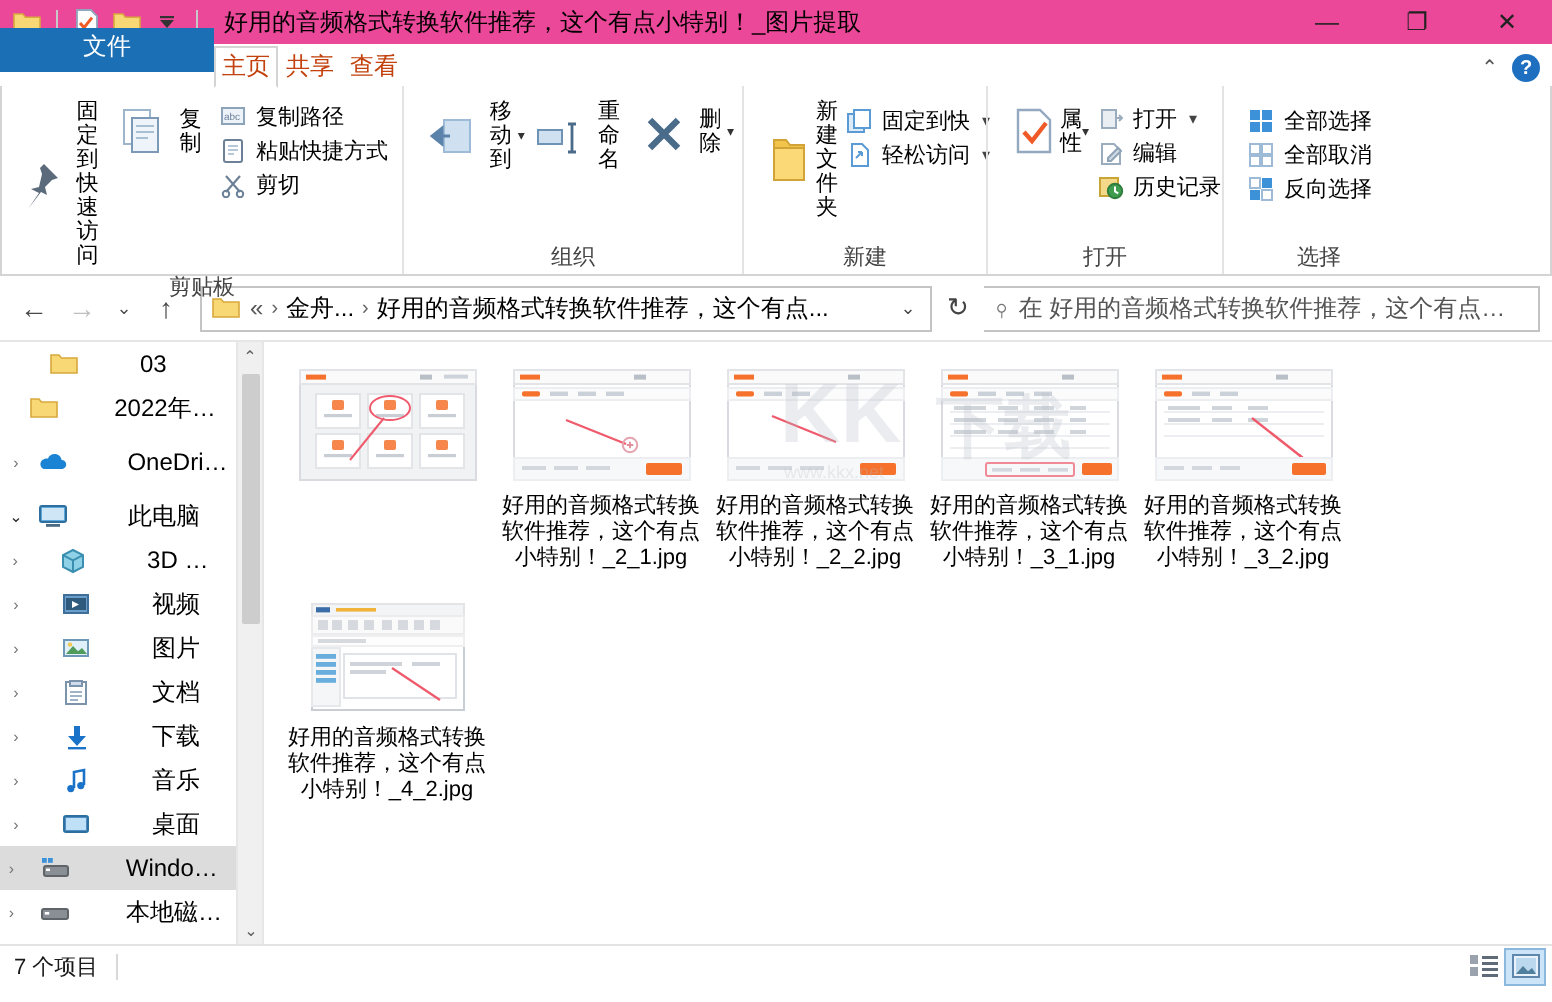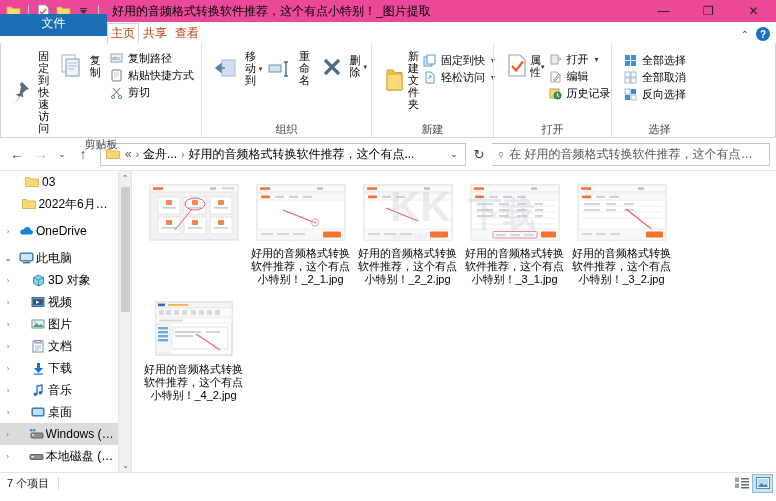--- a/index.html
+++ b/index.html
@@ -92,21 +92,21 @@
     border-right:1px solid #e6e6e6;
   }
   .nav-item{
     height:22px; display:flex; align-items:center; font-size:12px; color:#000;
     padding-right:4px; white-space:nowrap;
   }
   .nav-item.selected{ background:#dcdcdc;}
   .nav-chev{ width:16px; text-align:center; font-size:8px; color:#767676;}
   .nav-chev.open{ color:#333;}
   .nav-ico{ width:20px; display:flex; align-items:center; justify-content:center;}
-  .nav-label{ overflow:hidden; text-overflow:ellipsis;}
+  .nav-label{ overflow:hidden; text-overflow:ellipsis;margin-left:28px;}
   .sb-track{ position:absolute; right:0; top:0; width:13px; height:100%; background:#f0f0f0;
     border-left:1px solid #e6e6e6;}
   .sb-arrow{ height:14px; display:flex; align-items:center; justify-content:center;
     font-size:8px; color:#606060;}
   .sb-thumb{ position:absolute; left:2px; width:9px; background:#cdcdcd; border-radius:1px;}
   
   .files{ flex:1; position:relative; background:#fff; padding:10px 0 0 8px;
     display:flex; flex-wrap:wrap; align-content:flex-start; overflow:hidden;}
   .file{ width:107px; margin:0 0 8px 0; display:flex; flex-direction:column;
     align-items:center; padding:3px 2px;}

